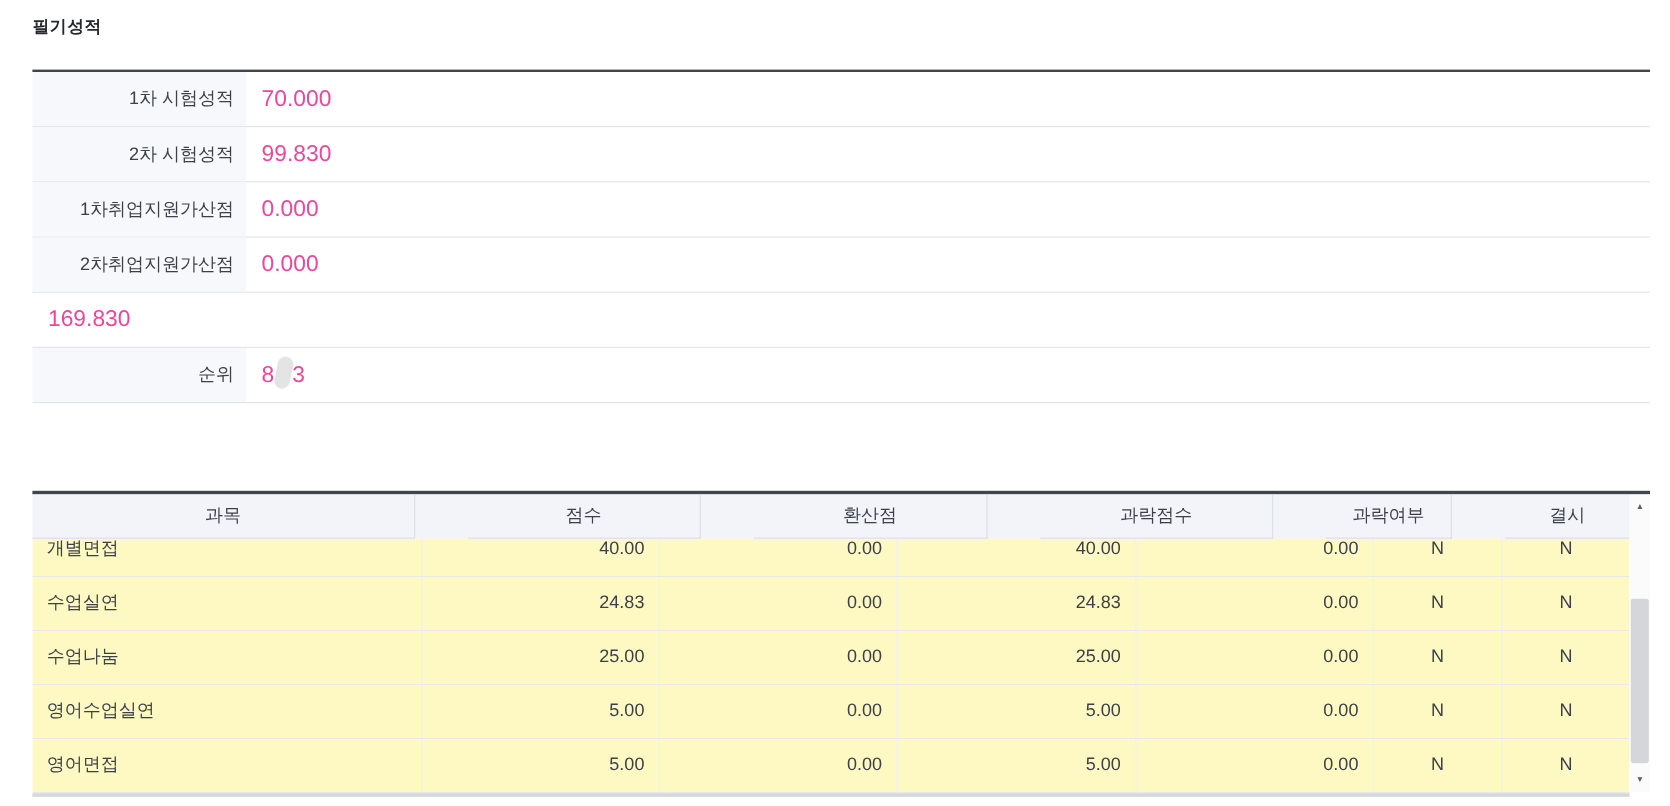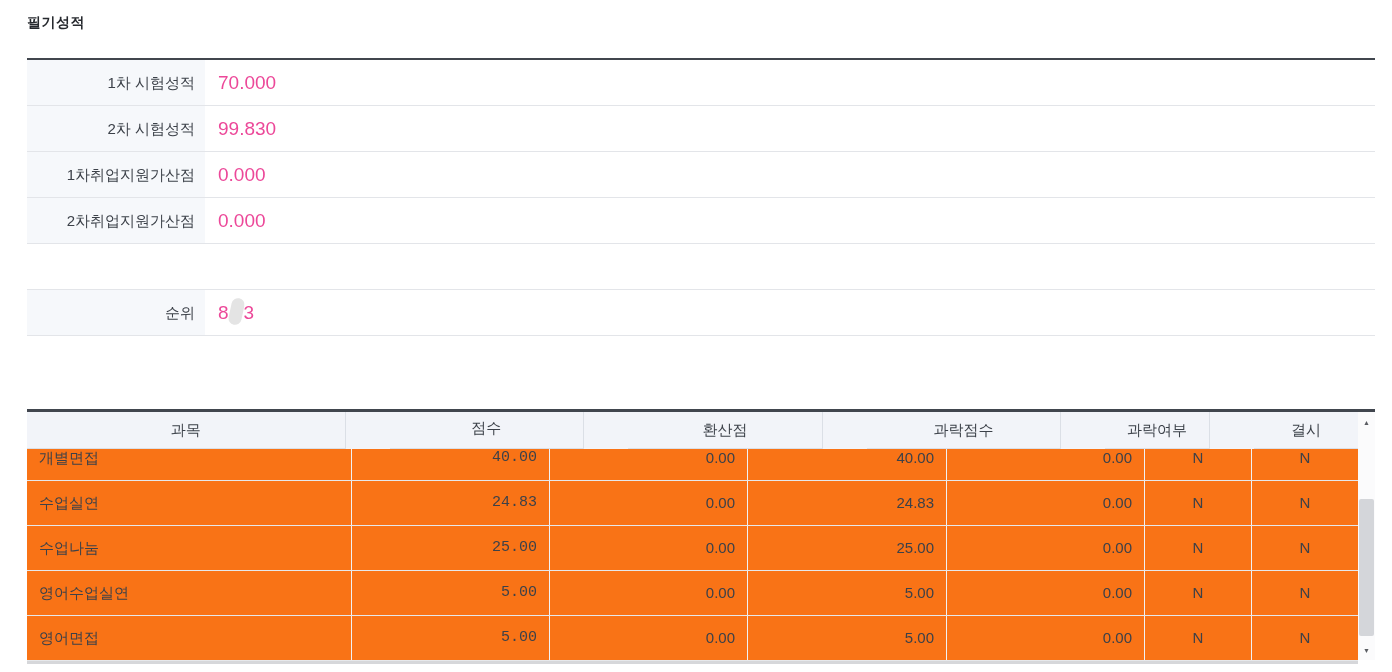--- a/index.html
+++ b/index.html
@@ -53,30 +53,30 @@
   .h-cell {
     font-size: 15px; line-height: 36px; text-align: center;
     color: #3c4149; border-right: 1px solid #dbdfe6;
     border-bottom: 1px solid #dbdfe6;
     overflow: hidden; white-space: nowrap;
   }
   .h-cell:last-child { border-right: none; }
 
   .subj-viewport { height: 212px; overflow: hidden; }
   .subj-body { margin-top: -13px; }
-  .s-row { display: flex; height: 45px; border-bottom: 1px solid #e6e8eb; background: #f97316; }
+  .s-row { display: flex; height: 45px; border-bottom: 1px solid #e6e8eb; background: #fef9c3; }
   .s-cell {
     font-size: 15px; line-height: 44px; color: #3c4149;
     border-right: 1px solid #f0f1f4;
     overflow: hidden; white-space: nowrap;
   }
   .s-cell:last-child { border-right: none; }
 
   
-  .c0 { width: 325px; } .c1 { width: 198px; font-family: Liberation Mono, monospace; } .c2 { width: 198px; }
+  .c0 { width: 325px; } .c1 { width: 198px; } .c2 { width: 198px; }
   .c3 { width: 199px; } .c4 { width: 198px; } .c5 { width: 107px; }
   .c6 { width: 106px; }
   .a-left  { text-align: left;  padding-left: 12px; }
   .a-right { text-align: right; padding-right: 12px; }
   .a-center{ text-align: center; }
 
   
   .scrollbar {
     position: absolute; top: 0; right: 0;
     width: 17px; height: 248px;
@@ -114,20 +114,21 @@
       </div>
       <div class="sum-row">
         <div class="sum-label">1차취업지원가산점</div>
         <div class="sum-value">0.000</div>
       </div>
       <div class="sum-row">
         <div class="sum-label">2차취업지원가산점</div>
         <div class="sum-value">0.000</div>
       </div>
       <div class="sum-row">
+        <div class="sum-value">169.830</div>
       </div>
       <div class="sum-row">
         <div class="sum-label">순위</div>
         <div class="sum-value"><span>8</span><span class="redact"></span><span>3</span></div>
       </div>
     </div>
 
   <div class="subjects-wrap">
     <div class="subjects-content">
       <div class="subj-header" id="subjHeader">

